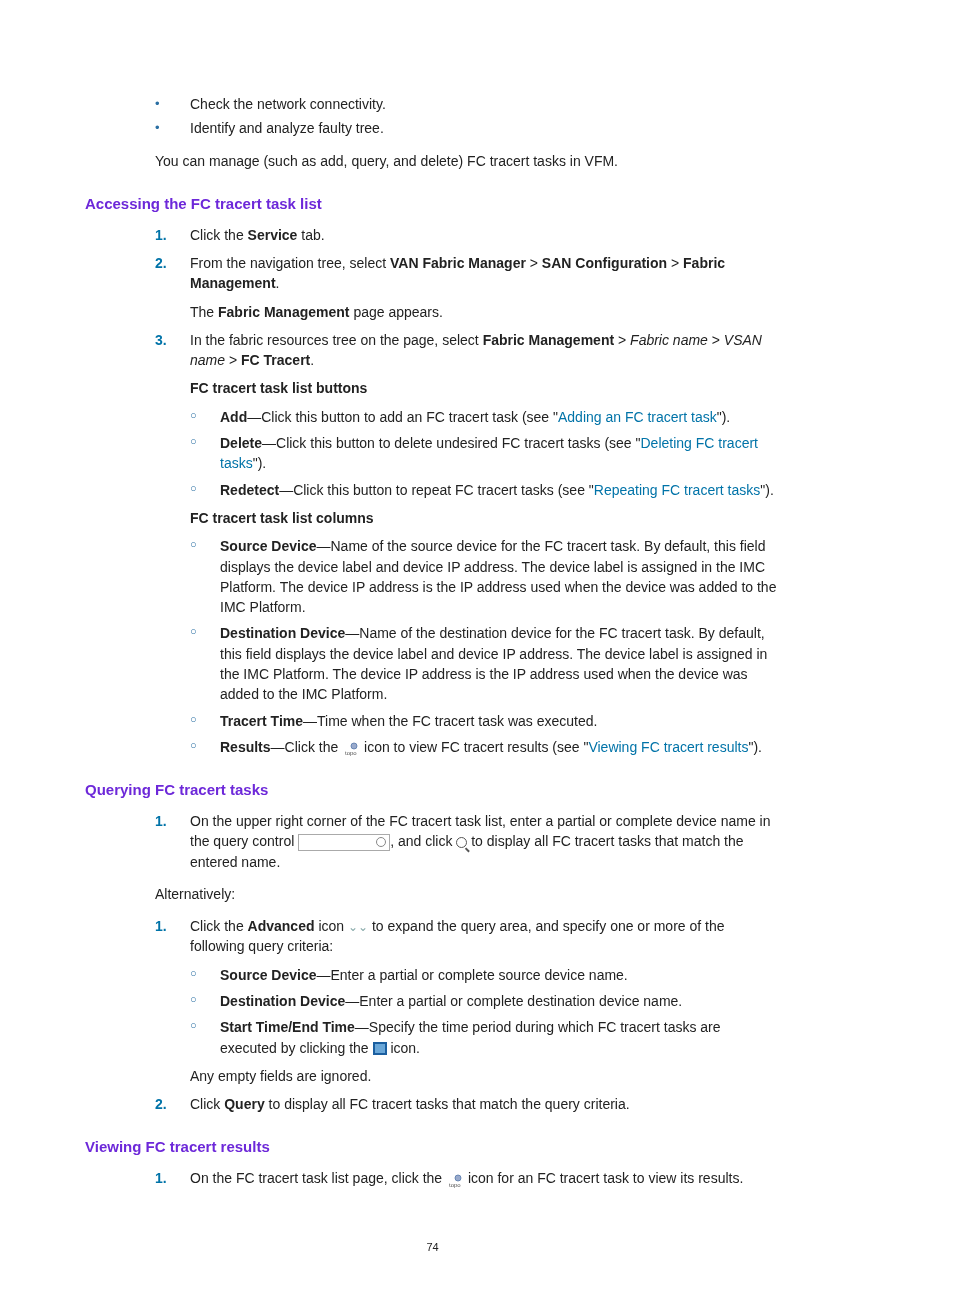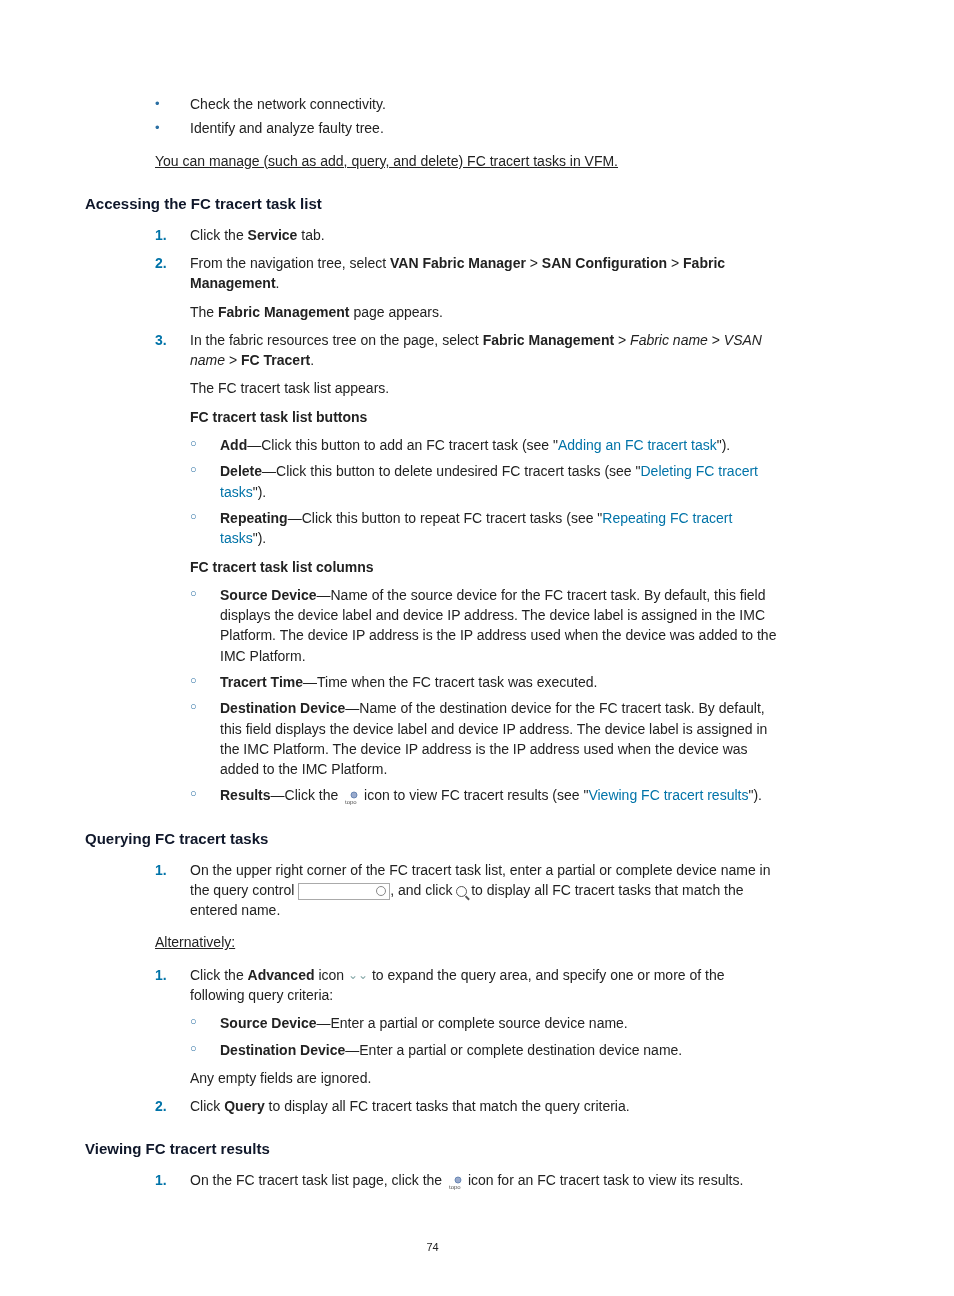--- a/index.html
+++ b/index.html
@@ -26,24 +26,23 @@
   .dot-item::before {
     content: "•";
     position: absolute;
     left: 0;
     top: 1px;
     color: #2a6fa3;
     font-size: 13px;
   }
   .body-para {
     margin: 12px 0 12px 70px;
-    text-decoration: underline;
   }
   h3.section {
-    color: #0f172a;
+    color: #6d28d9;
     font-weight: bold;
     font-size: 15px;
     margin: 22px 0 10px 0;
   }
   .ol-item {
     margin: 8px 0 8px 70px;
     position: relative;
     padding-left: 35px;
   }
   .ol-num {
@@ -177,44 +176,43 @@
     <span>From the navigation tree, select </span><span class="bold">VAN Fabric Manager</span><span> &gt; </span><span class="bold">SAN Configuration</span><span> &gt; </span><span class="bold">Fabric Management</span><span>.</span>
   </div>
   <div class="sub-para">
     <span>The </span><span class="bold">Fabric Management</span><span> page appears.</span>
   </div>
 
   <div class="ol-item">
     <span class="ol-num">3.</span>
     <span>In the fabric resources tree on the page, select </span><span class="bold">Fabric Management</span><span> &gt; </span><span class="ital">Fabric name</span><span> &gt; </span><span class="ital">VSAN name</span><span> &gt; </span><span class="bold">FC Tracert</span><span>.</span>
   </div>
-  <div class="sub-para">The FC tracert task list appears.</div>
 
   <div class="sub-bold">FC tracert task list buttons</div>
 
   <div class="circ-item">
     <span class="bold">Add</span><span>—Click this button to add an FC tracert task (see "</span><a class="link">Adding an FC tracert task</a><span>").</span>
   </div>
   <div class="circ-item">
     <span class="bold">Delete</span><span>—Click this button to delete undesired FC tracert tasks (see "</span><a class="link">Deleting FC tracert tasks</a><span>").</span>
   </div>
   <div class="circ-item">
-    <span class="bold">Repeating</span><span>—Click this button to repeat FC tracert tasks (see "</span><a class="link">Repeating FC tracert tasks</a><span>").</span>
+    <span class="bold">Redetect</span><span>—Click this button to repeat FC tracert tasks (see "</span><a class="link">Repeating FC tracert tasks</a><span>").</span>
   </div>
 
   <div class="sub-bold">FC tracert task list columns</div>
 
   <div class="circ-item">
     <span class="bold">Source Device</span><span>—Name of the source device for the FC tracert task. By default, this field displays the device label and device IP address. The device label is assigned in the IMC Platform. The device IP address is the IP address used when the device was added to the IMC Platform.</span>
   </div>
   <div class="circ-item">
+    <span class="bold">Destination Device</span><span>—Name of the destination device for the FC tracert task. By default, this field displays the device label and device IP address. The device label is assigned in the IMC Platform. The device IP address is the IP address used when the device was added to the IMC Platform.</span>
+  </div>
+  <div class="circ-item">
     <span class="bold">Tracert Time</span><span>—Time when the FC tracert task was executed.</span>
-  </div>
-  <div class="circ-item">
-    <span class="bold">Destination Device</span><span>—Name of the destination device for the FC tracert task. By default, this field displays the device label and device IP address. The device label is assigned in the IMC Platform. The device IP address is the IP address used when the device was added to the IMC Platform.</span>
   </div>
   <div class="circ-item">
     <span class="bold">Results</span><span>—Click the </span>
     <span class="topo-icon"><svg viewBox="0 0 18 14">
           <circle cx="12" cy="4" r="3" fill="#9ac" stroke="#57a" stroke-width="0.8"></circle>
           <text x="3" y="13" font-size="6" fill="#555">topo</text>
         </svg></span>
     <span> icon to view FC tracert results (see "</span><a class="link">Viewing FC tracert results</a><span>").</span>
   </div>
 
@@ -236,20 +234,25 @@
     <span class="double-chev">⌄⌄</span>
     <span> to expand the query area, and specify one or more of the following query criteria:</span>
   </div>
 
   <div class="circ-item">
     <span class="bold">Source Device</span><span>—Enter a partial or complete source device name.</span>
   </div>
   <div class="circ-item">
     <span class="bold">Destination Device</span><span>—Enter a partial or complete destination device name.</span>
   </div>
+  <div class="circ-item">
+    <span class="bold">Start Time/End Time</span><span>—Specify the time period during which FC tracert tasks are executed by clicking the </span>
+    <span class="cal-icon"></span>
+    <span> icon.</span>
+  </div>
   <div class="sub-para">Any empty fields are ignored.</div>
 
   <div class="ol-item">
     <span class="ol-num">2.</span>
     <span>Click </span><span class="bold">Query</span><span> to display all FC tracert tasks that match the query criteria.</span>
   </div>
 
   <h3 class="section">Viewing FC tracert results</h3>
 
   <div class="ol-item">

